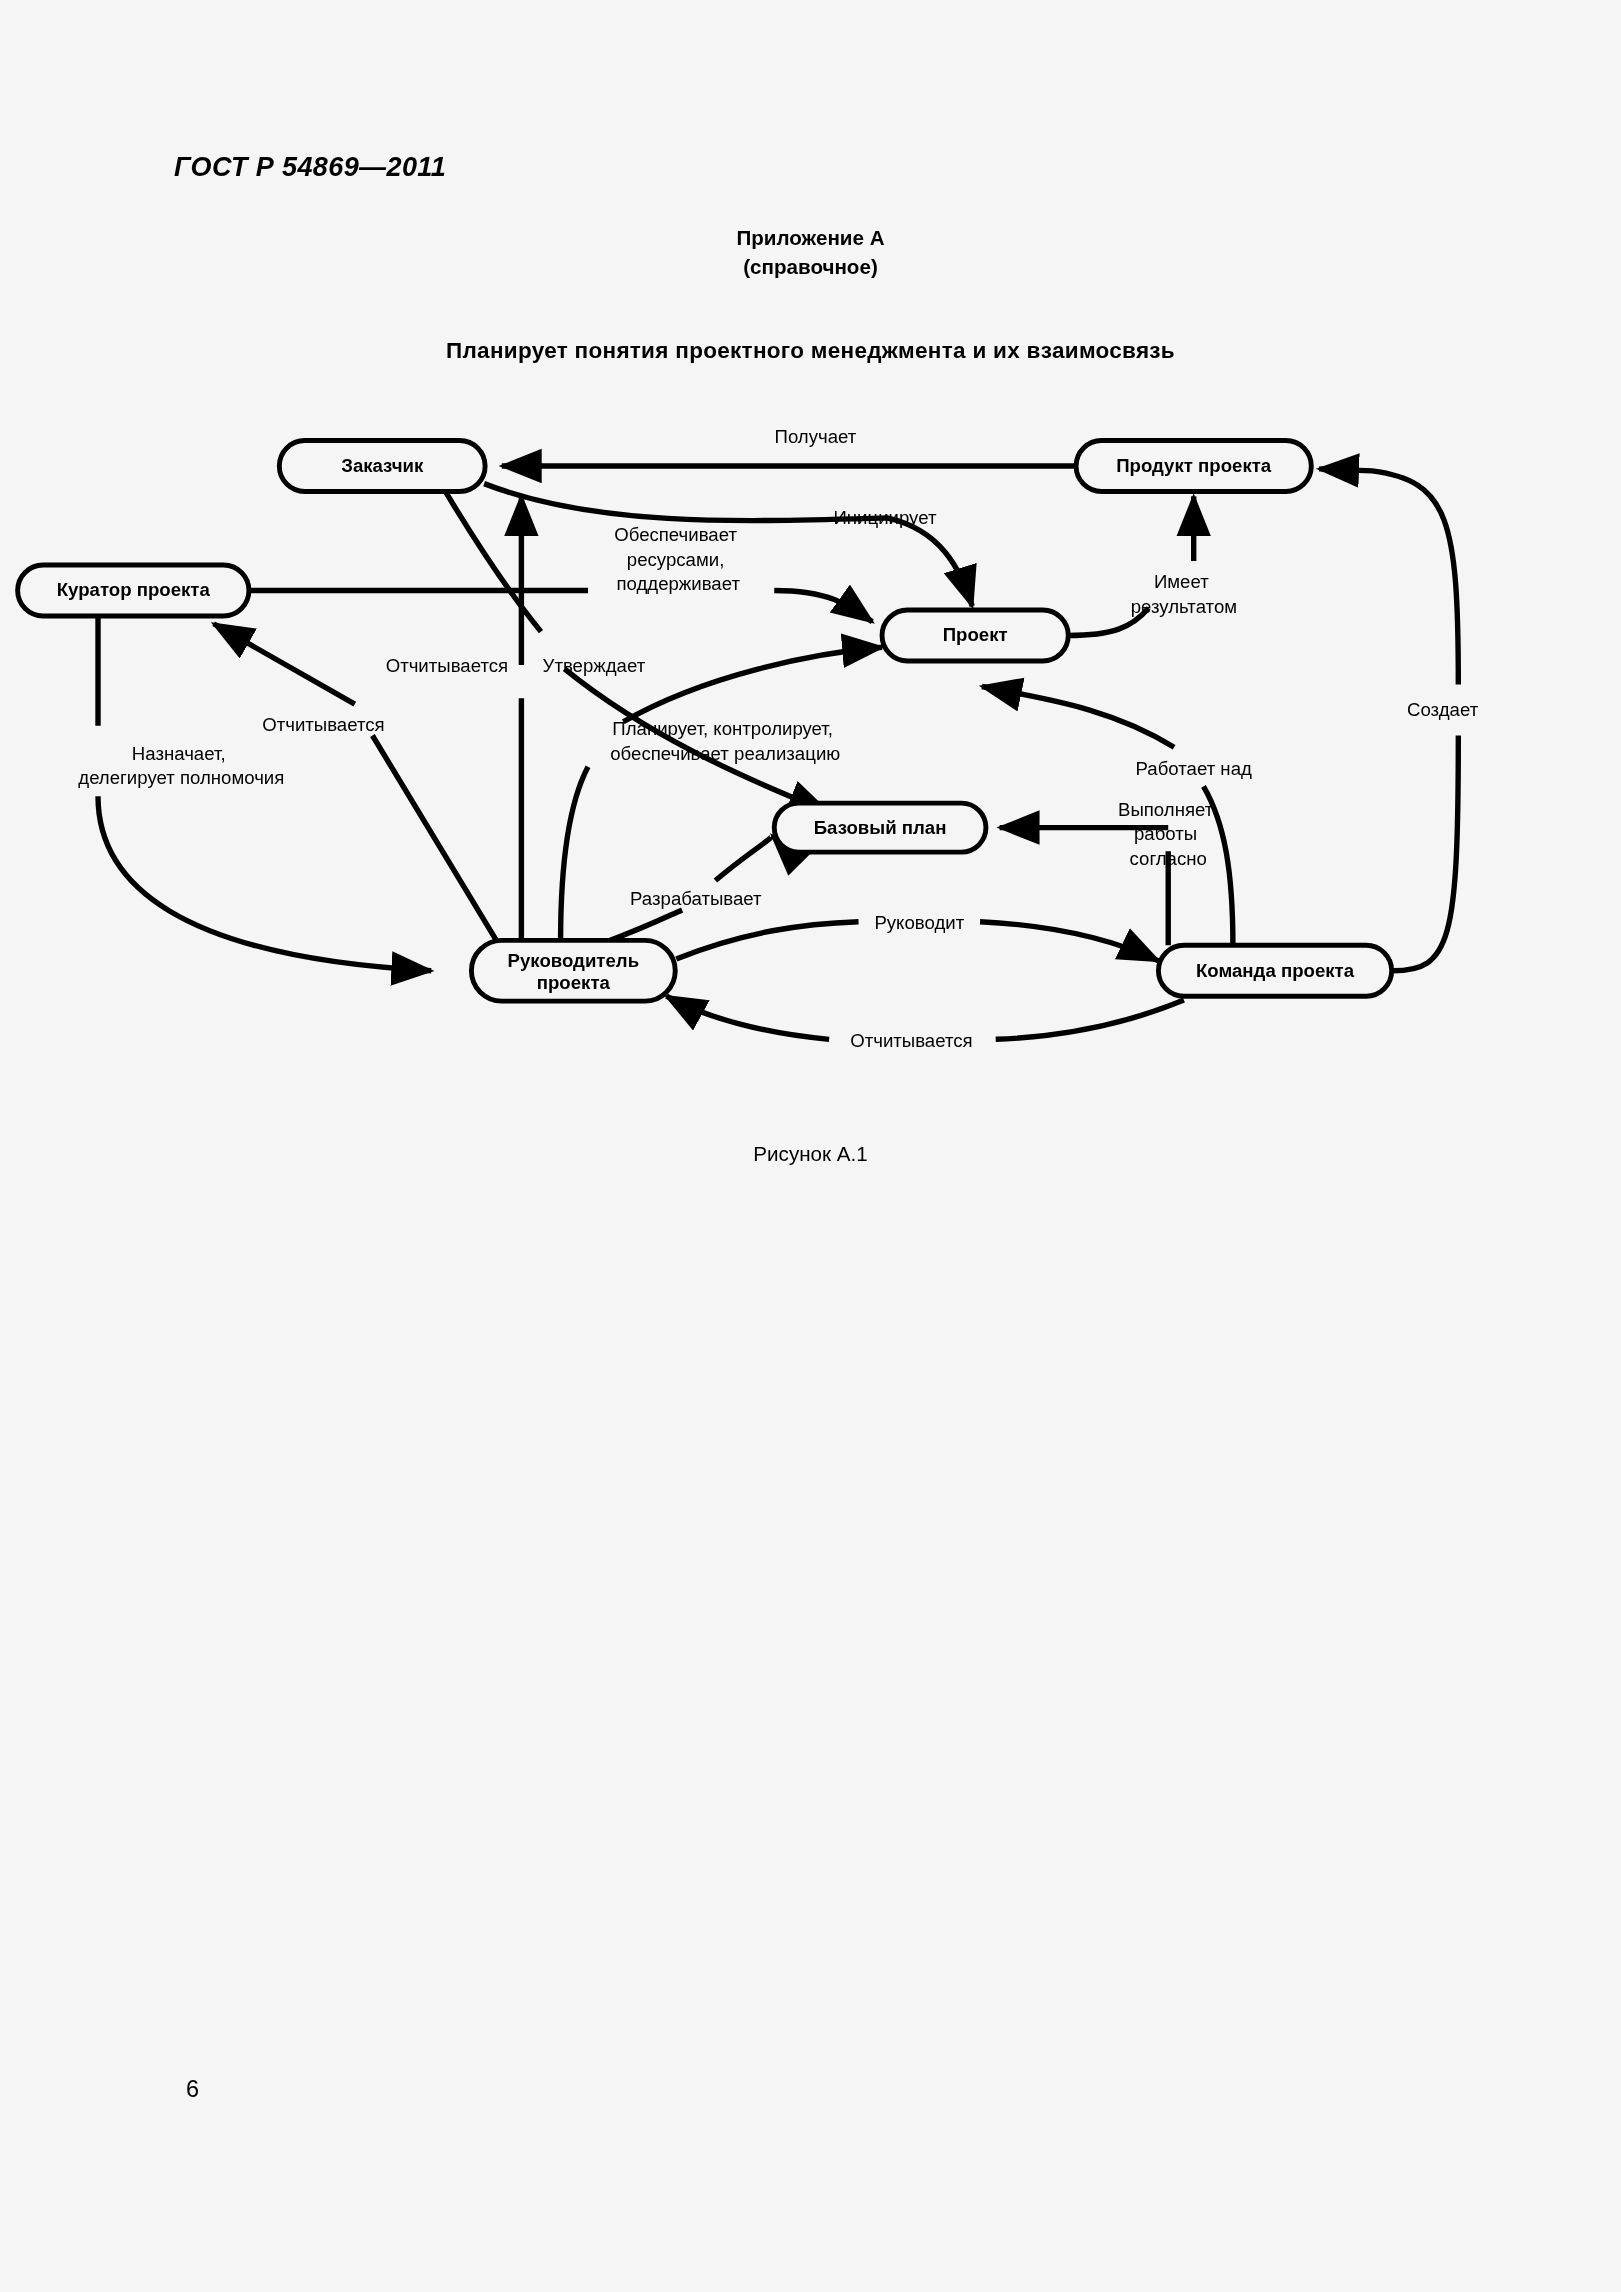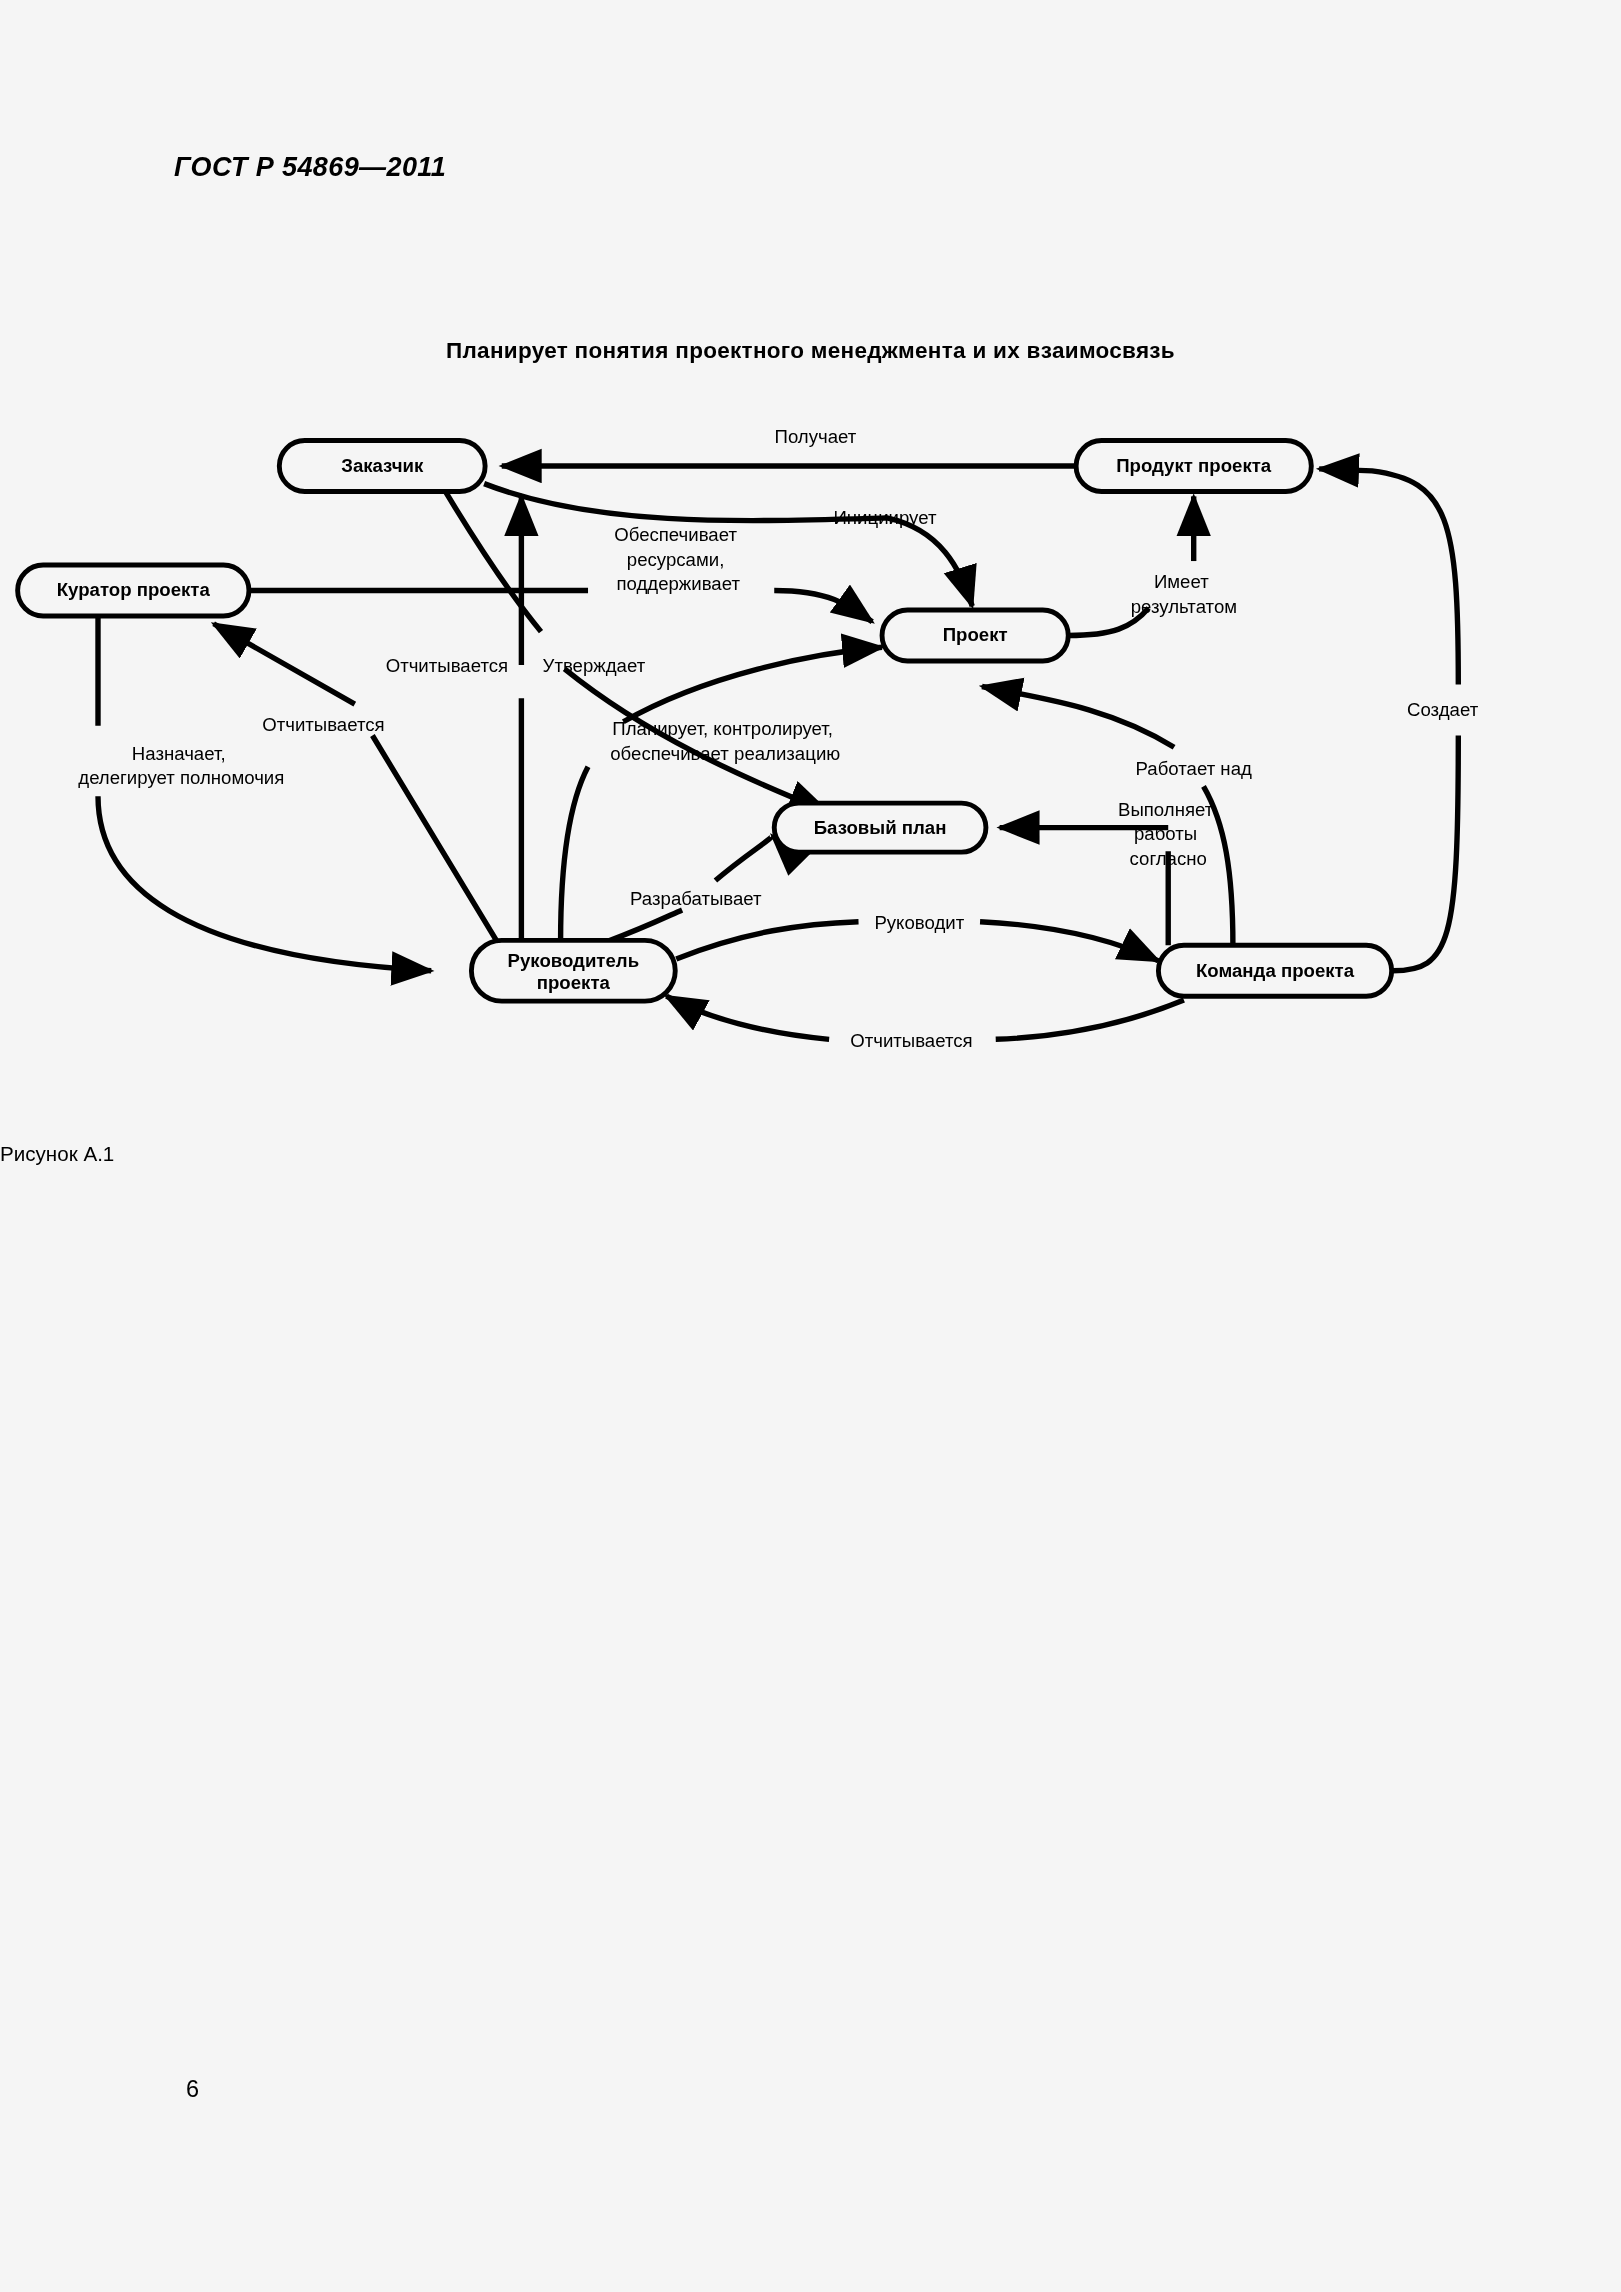--- a/index.html
+++ b/index.html
@@ -48,20 +48,21 @@
     font-size: 22.5px;
     font-weight: bold;
     letter-spacing: 0.3px;
     white-space: nowrap;
   }
   .figcap {
     position: absolute;
     left: 0;
     top: 1142px;
     width: 1621px;
+    text-align: center;
     font-size: 20.6px;
     white-space: nowrap;
   }
   .pagenum {
     position: absolute;
     left: 186px;
     top: 2076px;
     font-size: 23.5px;
   }
   .diagram {
@@ -98,20 +99,24 @@
     fill: #000000;
   }
 </style>
 </head>
 <body>
 
 <div class="page">
 
   <div class="hdr">ГОСТ Р 54869—2011</div>
 
+  <div class="annex">
+    <div>Приложение А</div>
+    <div>(справочное)</div>
+  </div>
 
   <div class="figtitle">Планирует понятия проектного менеджмента и их взаимосвязь</div>
 
   <div class="diagram">
     <svg width="1621" height="745" viewBox="0 0 1654 760" xmlns="http://www.w3.org/2000/svg">
       <defs>
         <marker id="ah" markerWidth="9" markerHeight="9" refX="7.4" refY="3.2" orient="auto" markerUnits="strokeWidth">
           <path d="M0,0 L8,3.2 L0,6.4 z" fill="#000"></path>
         </marker>
       </defs>

